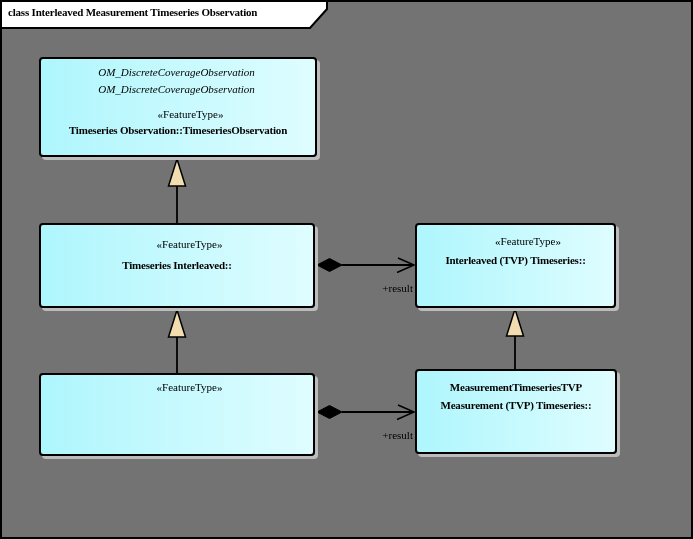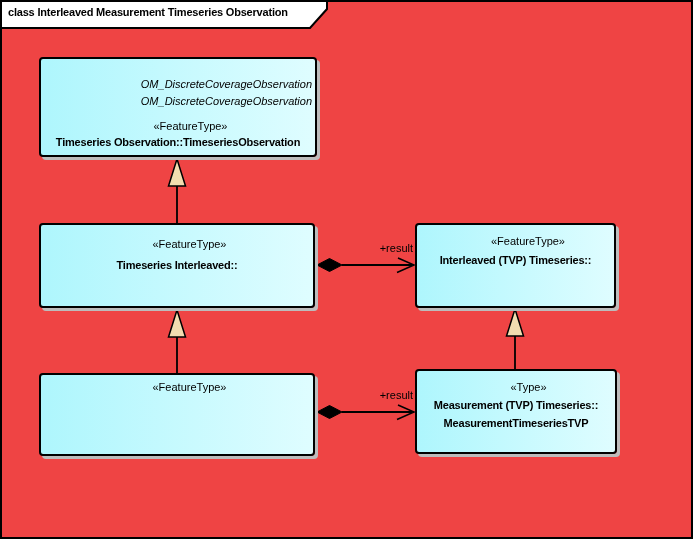--- a/index.html
+++ b/index.html
@@ -1,49 +1,49 @@
 <!DOCTYPE html>
 <html style="--box-fill-left: #aef6fd; --box-fill-right: #dffdff; --box-border: #000000; --shadow: #bcbcbc; --generalization-arrow-fill: #f2ddb0; --frame-border: #000000;"><head>
 <meta charset="utf-8">
 <style>
   html,body{margin:0;padding:0;background:#fff;}
   #stage{
-    position:relative;width:693px;height:539px;background:#ef4444;
-    font-family:Liberation Sans, sans-serif;color:#000;overflow:hidden;
+    position:relative;width:693px;height:539px;background:#737373;
+    font-family:Liberation Serif, serif;color:#000;overflow:hidden;
   }
   #gfx{position:absolute;left:0;top:0;width:693px;height:539px;}
   .frame-rect{fill:none;stroke:var(--frame-border,#000);stroke-width:2;}
   .tab-shape{fill:#ffffff;stroke:var(--frame-border,#000);stroke-width:2;stroke-linejoin:miter;}
   .edge{stroke:#000;stroke-width:1.8;fill:none;}
   .gen-tri{fill:var(--generalization-arrow-fill,#f2ddb0);stroke:#000;stroke-width:1.5;stroke-linejoin:miter;}
   .comp-diamond{fill:#000;stroke:#000;stroke-width:1;}
   .open-arrow{fill:none;stroke:#000;stroke-width:1.5;}
   .frame-title{
     position:absolute;left:8px;top:6px;font-size:11px;font-weight:bold;
     letter-spacing:-0.2px;white-space:nowrap;
   }
   .uml-box{
     position:absolute;box-sizing:border-box;
     border:2px solid var(--box-border,#000);border-radius:4px;
     background:linear-gradient(to right,var(--box-fill-left,#aef6fd),var(--box-fill-right,#dffdff));
     box-shadow:3px 3px 0 var(--shadow,#bcbcbc);
     font-size:11px;text-align:center;
   }
-  .parents{text-align:right;padding:17px 3px 0 0;font-style:italic;line-height:17px;white-space:nowrap;}
+  .parents{text-align:center;padding:5px 3px 0 0;font-style:italic;line-height:17px;white-space:nowrap;}
   .spacer8{height:8px;}
   .stereo{line-height:16px;white-space:nowrap;padding-left:25px;}
   .cname{font-weight:bold;letter-spacing:-0.2px;white-space:nowrap;text-align:center;}
   #box1 .cname{line-height:16px;}
   #box2{padding-top:9px;} #box2 .stereo{line-height:20px;} #box2 .cname{line-height:22px;}
   #box3{padding-top:7px;} #box3 .stereo{line-height:19px;} #box3 .cname{line-height:19px;}
   #box4{padding-top:2px;} #box4 .stereo{line-height:20px;} #box4 .cname{line-height:20px;}
   #box5{padding-top:7px;} #box5 .stereo{line-height:18px;} #box5 .cname{line-height:18px;}
   .edge-label{
     position:absolute;left:330px;width:83px;text-align:right;
-    font-size:11px;line-height:13px;white-space:nowrap;
+    font-size:11px;line-height:13px;white-space:nowrap;margin-top:40px;
   }
 </style>
 </head>
 <body>
 
 <div id="stage">
 
   <svg id="gfx" viewBox="0 0 693 539" xmlns="http://www.w3.org/2000/svg">
 
     <rect class="frame-rect" x="1" y="1" width="691" height="537"></rect>
@@ -98,21 +98,20 @@
   <div id="box3" class="uml-box" style="left:415px;top:223px;width:201px;height:85px;">
     <div class="stereo">«FeatureType»</div>
     <div class="cname">Interleaved (TVP) Timeseries::</div>
   </div>
 
   <div id="box4" class="uml-box" style="left:39px;top:373px;width:276px;height:83px;">
     <div class="stereo">«FeatureType»</div>
   </div>
 
   <div id="box5" class="uml-box" style="left:415px;top:369px;width:202px;height:85px;">
-    <div class="stereo">«Type»</div>
+    <div class="cname">MeasurementTimeseriesTVP</div>
     <div class="cname">Measurement (TVP) Timeseries::</div>
-    <div class="cname">MeasurementTimeseriesTVP</div>
   </div>
 
   <span class="edge-label" style="top:242px;">+result</span>
   <span class="edge-label" style="top:389px;">+result</span>
 
 </div>
 
 </body></html>

